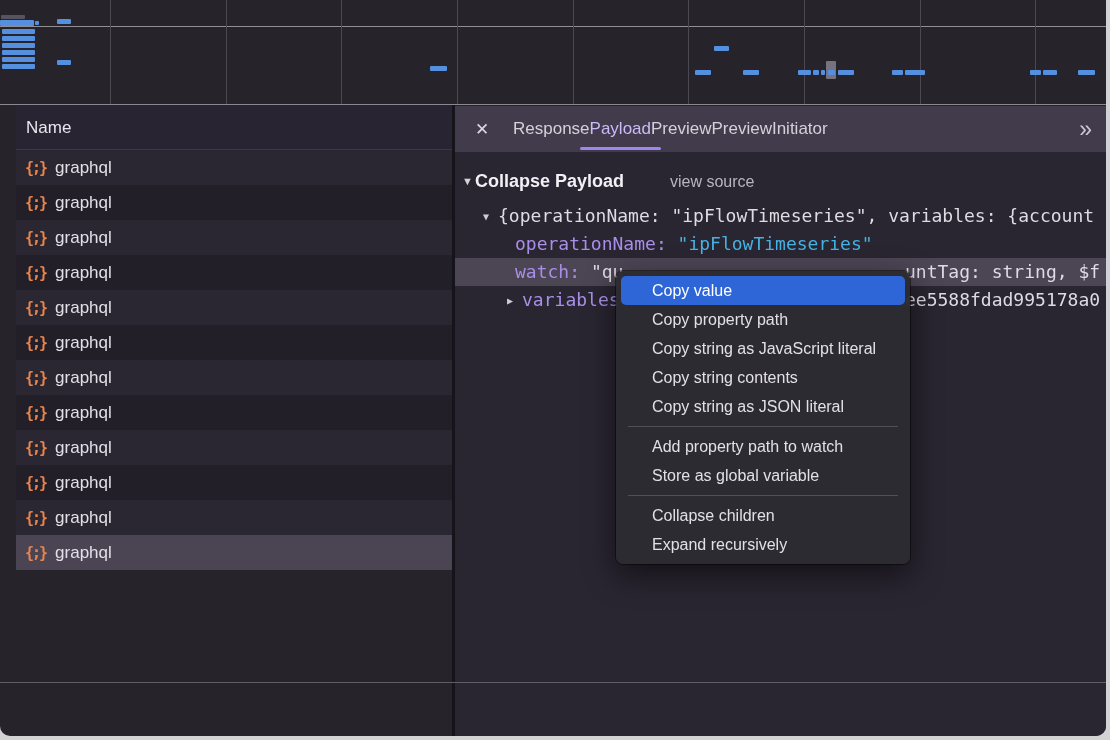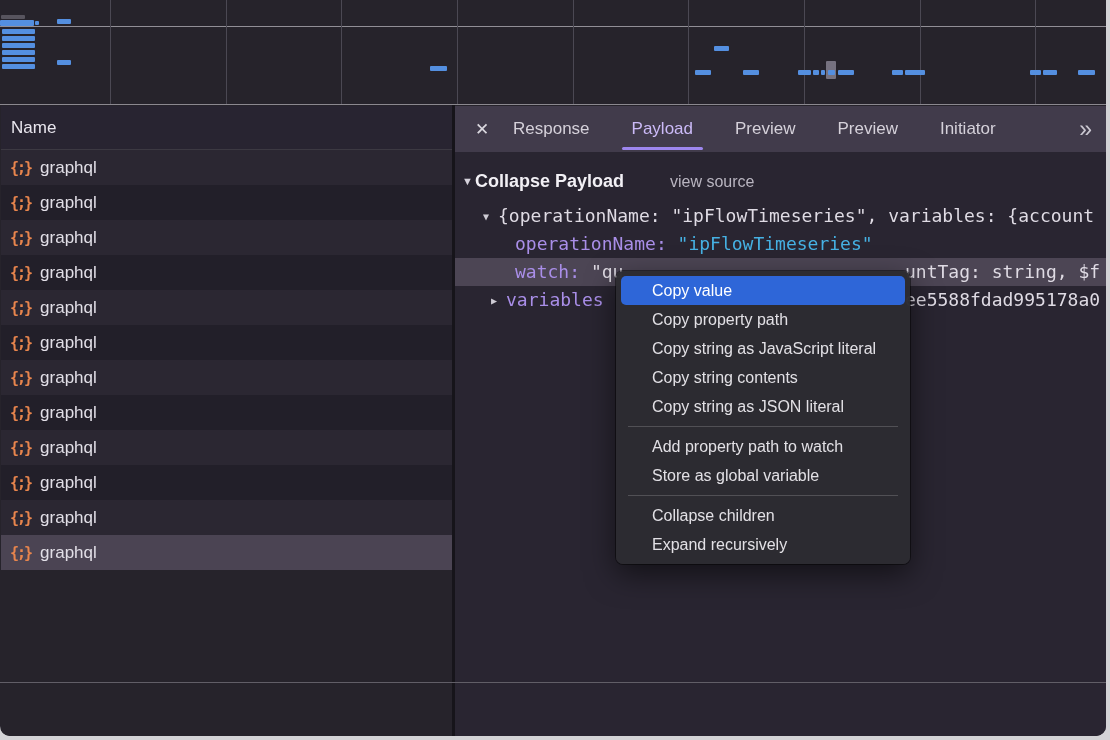--- a/index.html
+++ b/index.html
@@ -21,21 +21,21 @@
     background:#26232b; border-bottom:1px solid #8b888f;
   }
   .gridline { position:absolute; top:0; bottom:0; width:1px; background:#4b4853; }
   .ov-midline { position:absolute; left:0; right:0; top:26px; height:1px; background:#918e96; }
   .bar { position:absolute; background:#548fe0; border-radius:1px; }
   .bar.gray { background:#57545e; }
   .marker { position:absolute; background:#767280; border-radius:1px; }
 
   
   .name-panel {
-    position:absolute; top:106px; left:1px; width:452px; bottom:0;
+    position:absolute; top:106px; left:16px; width:452px; bottom:0;
     background:#26232b;
   }
   .name-header {
     height:44px; line-height:44px; padding-left:10px;
     color:#e9e6ee; font-size:17px; background:#282431;
     border-bottom:1px solid #3c3942;
   }
   .name-row {
     height:35px; display:flex; align-items:center; gap:9px;
     padding-left:9px; font-size:17px; color:#e2dfe7; cursor:default;
@@ -56,21 +56,21 @@
   }
   .tab-bar {
     height:46px; background:#413b4b; display:flex; align-items:center;
     padding-left:12px;
   }
   .close-btn { width:30px; text-align:center; font-size:17px; color:#dad8df; cursor:pointer; }
   .tab {
     position:relative; height:46px; line-height:46px;
     font-size:17px; color:#d5d1da; cursor:pointer; white-space:nowrap;
   }
-  .tab { margin-left:42px; }
+  .tab { }
   .tab:first-of-type { margin-left:16px; }
   .tab.active { color:#cbbaf7; }
   .tab.active::after {
     content:""; position:absolute; left:-10px; right:-10px; bottom:2px;
     height:3px; border-radius:2px; background:#9d86ee;
   }
   .overflow-btn {
     margin-left:auto; margin-right:16px; color:#cac7d1;
     font-size:23px; letter-spacing:-2px; cursor:pointer;
   }
@@ -83,21 +83,21 @@
   .tri { display:inline-block; color:#d6d3dc; font-size:11px; vertical-align:2px; }
   .section-header .tri { margin-right:2px; }
   .view-source { font-weight:normal; font-size:16px; color:#b9b5c0; margin-left:46px; cursor:pointer; }
 
   .tree { margin-top:10px; font-family:"DejaVu Sans Mono", monospace; font-size:18px; color:#dfdbe4; }
   .tree-row { position:relative; height:28px; line-height:28px; white-space:nowrap; overflow:hidden; }
   .tree-row.sel { background:#4c4554; }
   .tree-row .tri { font-size:10px; color:#cfccd5; margin-right:9px; vertical-align:2px; }
   .pad1 { padding-left:28px; }
   .pad2 { padding-left:60px; }
-  .pad2t { padding-left:36px; }
+  .pad2t { padding-left:52px; }
   .key { color:#a98ee8; }
   .str { color:#46b1e3; }
   .plain { color:#dfdbe4; }
   .frag-right { position:absolute; left:450px; top:0; }
 
   
   .context-menu {
     position:absolute; left:616px; top:271px; width:294px;
     background:rgba(45,44,49,0.98);
     border-radius:7px; padding:5px 0;

